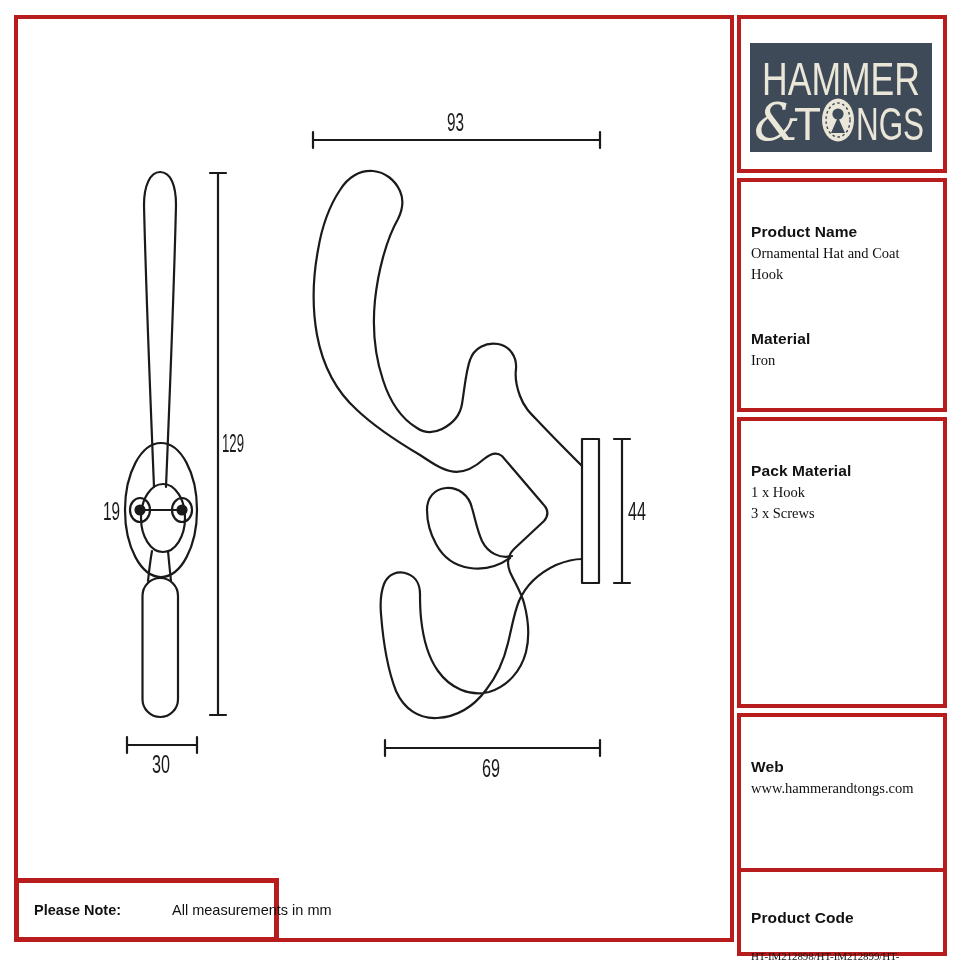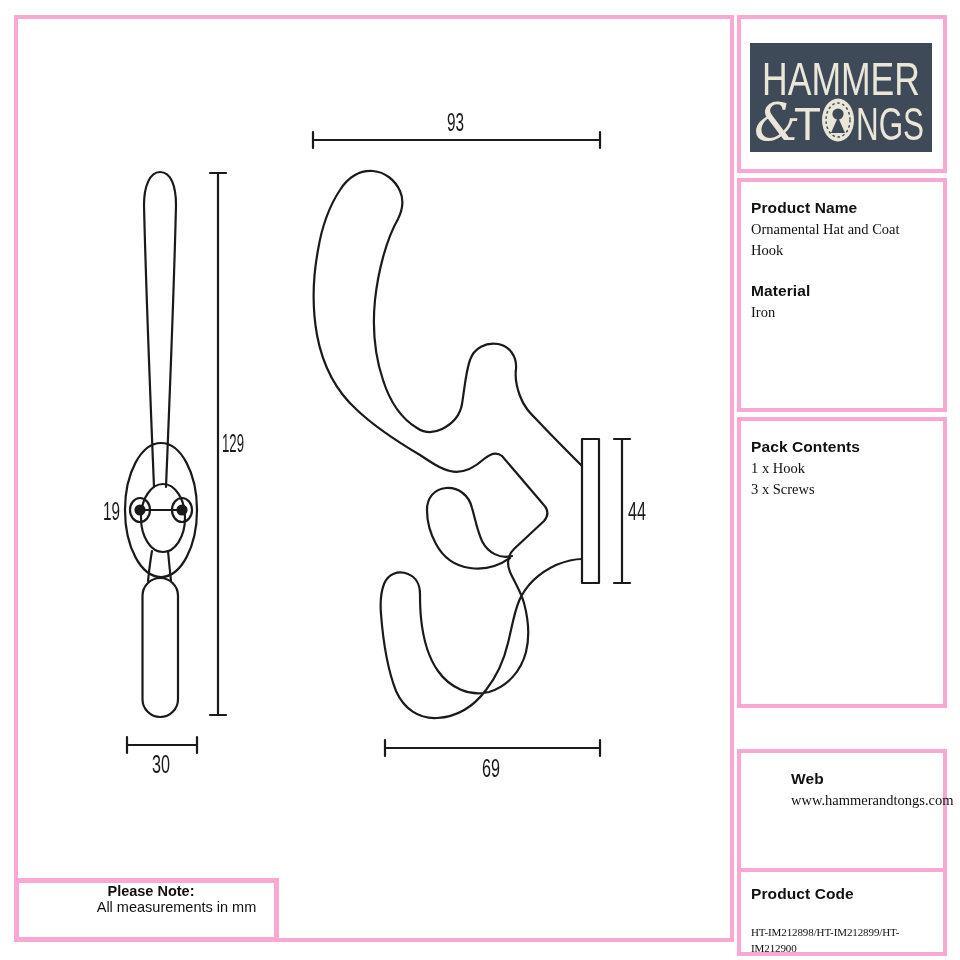--- a/index.html
+++ b/index.html
@@ -1,31 +1,31 @@
 <!DOCTYPE html>
 <html><head>
 <meta charset="utf-8">
 <style>
   html,body{margin:0;padding:0;background:#ffffff;}
   .canvas{position:relative;width:960px;height:960px;background:#ffffff;overflow:hidden;
           font-family:"Liberation Sans",sans-serif;color:#111;}
-  .frame{position:absolute;border:4px solid #f9a8d4;background:#fff;box-sizing:border-box;}
+  .frame{position:absolute;border:4px solid #b91c1c;background:#fff;box-sizing:border-box;}
   .main-box{left:14px;top:15px;width:720px;height:927px;}
   .drawing-svg{position:absolute;left:0;top:0;width:960px;height:960px;pointer-events:none;}
-  .note-box{left:14px;top:878px;width:265px;height:64px;border-width:5px;display:flex;align-items:center;padding-left:15px;flex-direction:column;}
+  .note-box{left:14px;top:878px;width:265px;height:64px;border-width:5px;display:flex;align-items:center;padding-left:15px;}
   .note-box .lbl{font-weight:bold;font-size:14.5px;margin-right:6px;white-space:nowrap;}
   .note-box .txt{font-size:14.5px;white-space:nowrap;margin-left:45px;}
   .pbox{left:737px;width:210px;}
   .logo-frame{top:15px;height:158px;}
   .product-box{top:178px;height:234px;}
   .pack-box{top:417px;height:291px;}
-  .web-box{top:749px;height:174px;padding-left:40px;}
+  .web-box{top:713px;height:174px;}
   .code-box{top:868px;height:88px;}
   .sect{padding:16px 10px 0 10px;}
-  .h{font-weight:bold;font-size:15.5px;line-height:1.35;letter-spacing:0.1px;}
+  .h{font-weight:bold;font-size:15.5px;line-height:1.35;letter-spacing:0.1px;margin-top:24px;}
   .v{font-size:14.5px;line-height:1.45;font-family:Liberation Serif, serif;}
   .gap{height:20px;}
   .logo-rect{position:absolute;left:9px;top:24px;width:182px;height:109px;background:#3E4A58;}
   .code-val{font-size:11px;letter-spacing:-0.1px;margin-top:20px;}
 </style>
 </head>
 <body>
 
 <div class="canvas">
 
@@ -151,21 +151,21 @@
       <div class="h">Product Name</div>
       <div class="v" style="width:180px">Ornamental Hat and Coat Hook</div>
       <div class="gap"></div>
       <div class="h">Material</div>
       <div class="v">Iron</div>
     </div>
   </div>
 
   <div class="frame pbox pack-box">
     <div class="sect">
-      <div class="h">Pack Contents</div>
+      <div class="h">Pack Material</div>
       <div class="v">1 x Hook</div>
       <div class="v">3 x Screws</div>
     </div>
   </div>
 
   <div class="frame pbox web-box">
     <div class="sect">
       <div class="h">Web</div>
       <div class="v">www.hammerandtongs.com</div>
       <div class="gap" style="height:14px"></div>

